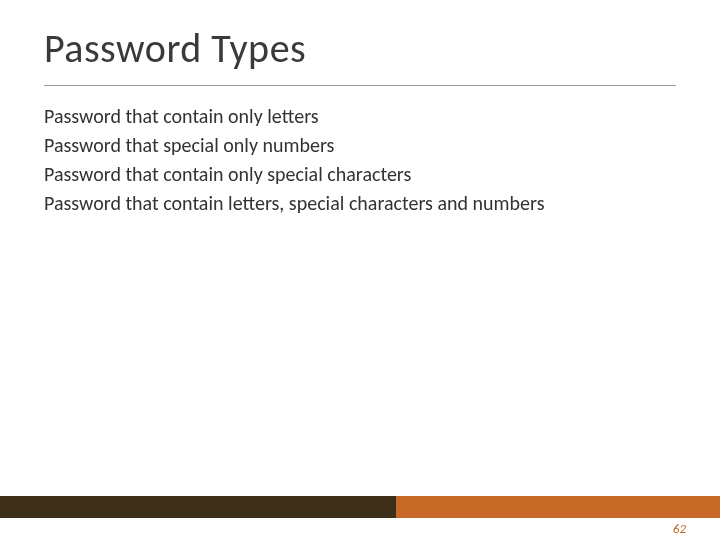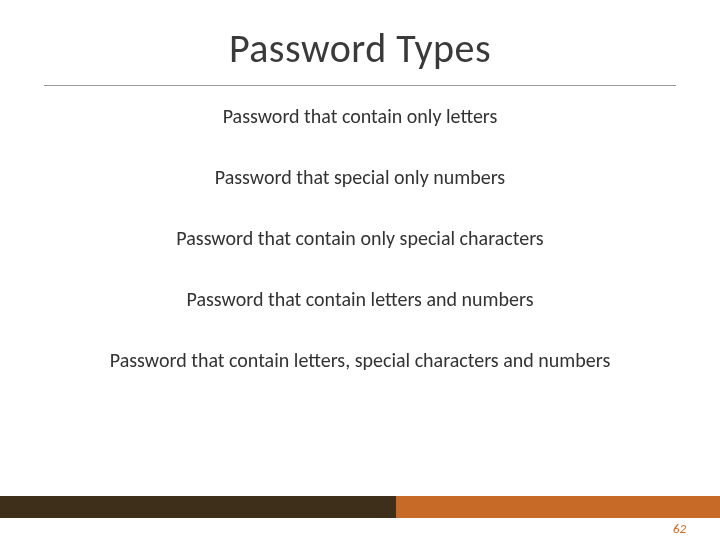--- a/index.html
+++ b/index.html
@@ -13,38 +13,37 @@
       background: #ffffff;
       font-family: Calibri, 'Segoe UI', Arial, sans-serif;
       position: relative;
       overflow: hidden;
     }
     .slide {
       width: 100%;
       height: 100%;
       padding: 24px 44px 0 44px;
       position: relative;
-      text-align: center;
     }
     .title {
       font-size: 40px;
       font-weight: 300;
       color: #3a3a3a;
       letter-spacing: 0.5px;
       margin-bottom: 12px;
     }
     .divider {
       border: none;
       border-top: 1px solid #999;
       margin-bottom: 18px;
     }
     .body-list {
       display: flex;
       flex-direction: column;
-      gap: 36px;
+      gap: 4px;
     }
     .body-item {
       font-size: 20px;
       color: #333;
       line-height: 1.25;
     }
     .footer-bar {
       position: absolute;
       left: 0;
       bottom: 22px;
@@ -74,21 +73,20 @@
 </head>
 <body>
 
 <div class="slide">
   <h1 class="title">Password Types</h1>
   <hr class="divider">
   <div class="body-list">
     <div class="body-item">Password that contain only letters</div>
     <div class="body-item">Password that special only numbers</div>
     <div class="body-item">Password that contain only special characters</div>
-    <div class="body-item">Password that contain letters and numbers</div>
     <div class="body-item">Password that contain letters, special characters and numbers</div>
   </div>
   <div class="footer-bar">
     <div class="footer-dark"></div>
     <div class="footer-orange"></div>
   </div>
   <div class="page-number">62</div>
 </div>
 
 </body></html>

